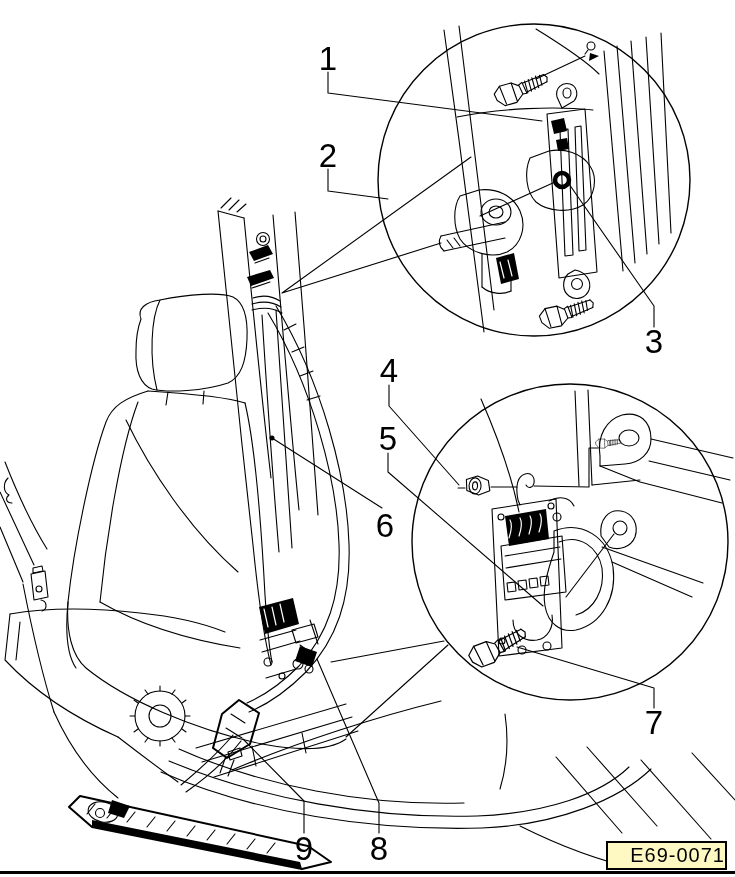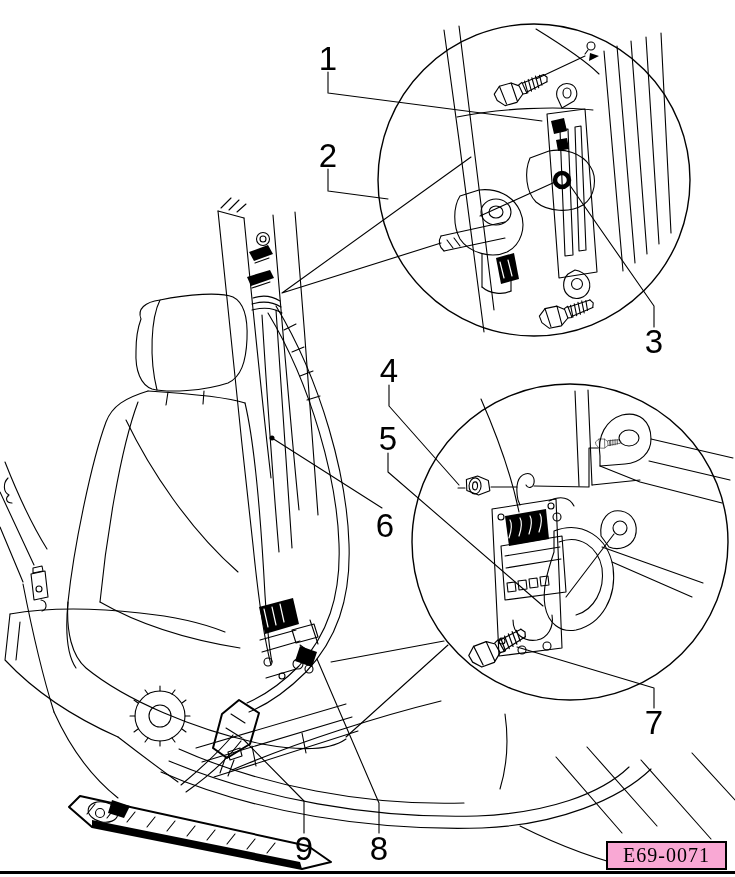--- a/index.html
+++ b/index.html
@@ -8,22 +8,22 @@
   .fig svg{position:absolute;left:0;top:0;}
   .fig svg *{vector-effect:none;}
   .ln{stroke:#000;fill:none;stroke-width:1.1;stroke-linecap:round;stroke-linejoin:round;}
   .ln2{stroke:#000;fill:none;stroke-width:2;stroke-linecap:round;stroke-linejoin:round;}
   .fl{fill:#000;stroke:none;}
   .wh{stroke:#fff;fill:none;stroke-width:1.2;stroke-linecap:round;}
   .circle-lens{fill:#ffffff;stroke:#000;stroke-width:1.4;}
   .callout{position:absolute;transform:translate(-50%,-50%);
            font-size:33px;font-weight:400;color:#000;line-height:1;}
   .ref-box{position:absolute;left:606px;top:841px;width:117px;height:25px;
-           border:2.5px solid #000;background:#f9a8d4;display:flex;align-items:center;
-           justify-content:center;font-family:Liberation Serif, serif;}
+           border:2.5px solid #000;background:#fef9c3;display:flex;align-items:center;
+           justify-content:flex-end;}
   .ref-box span{font-size:20px;letter-spacing:1px;color:#000;}
   .bottom-rule{position:absolute;left:0;bottom:3px;width:735px;height:3.5px;background:#000;}
 </style>
 </head>
 <body>
 
 <div class="fig">
 
 <svg width="735" height="877" viewBox="0 0 735 877">
   <defs>

